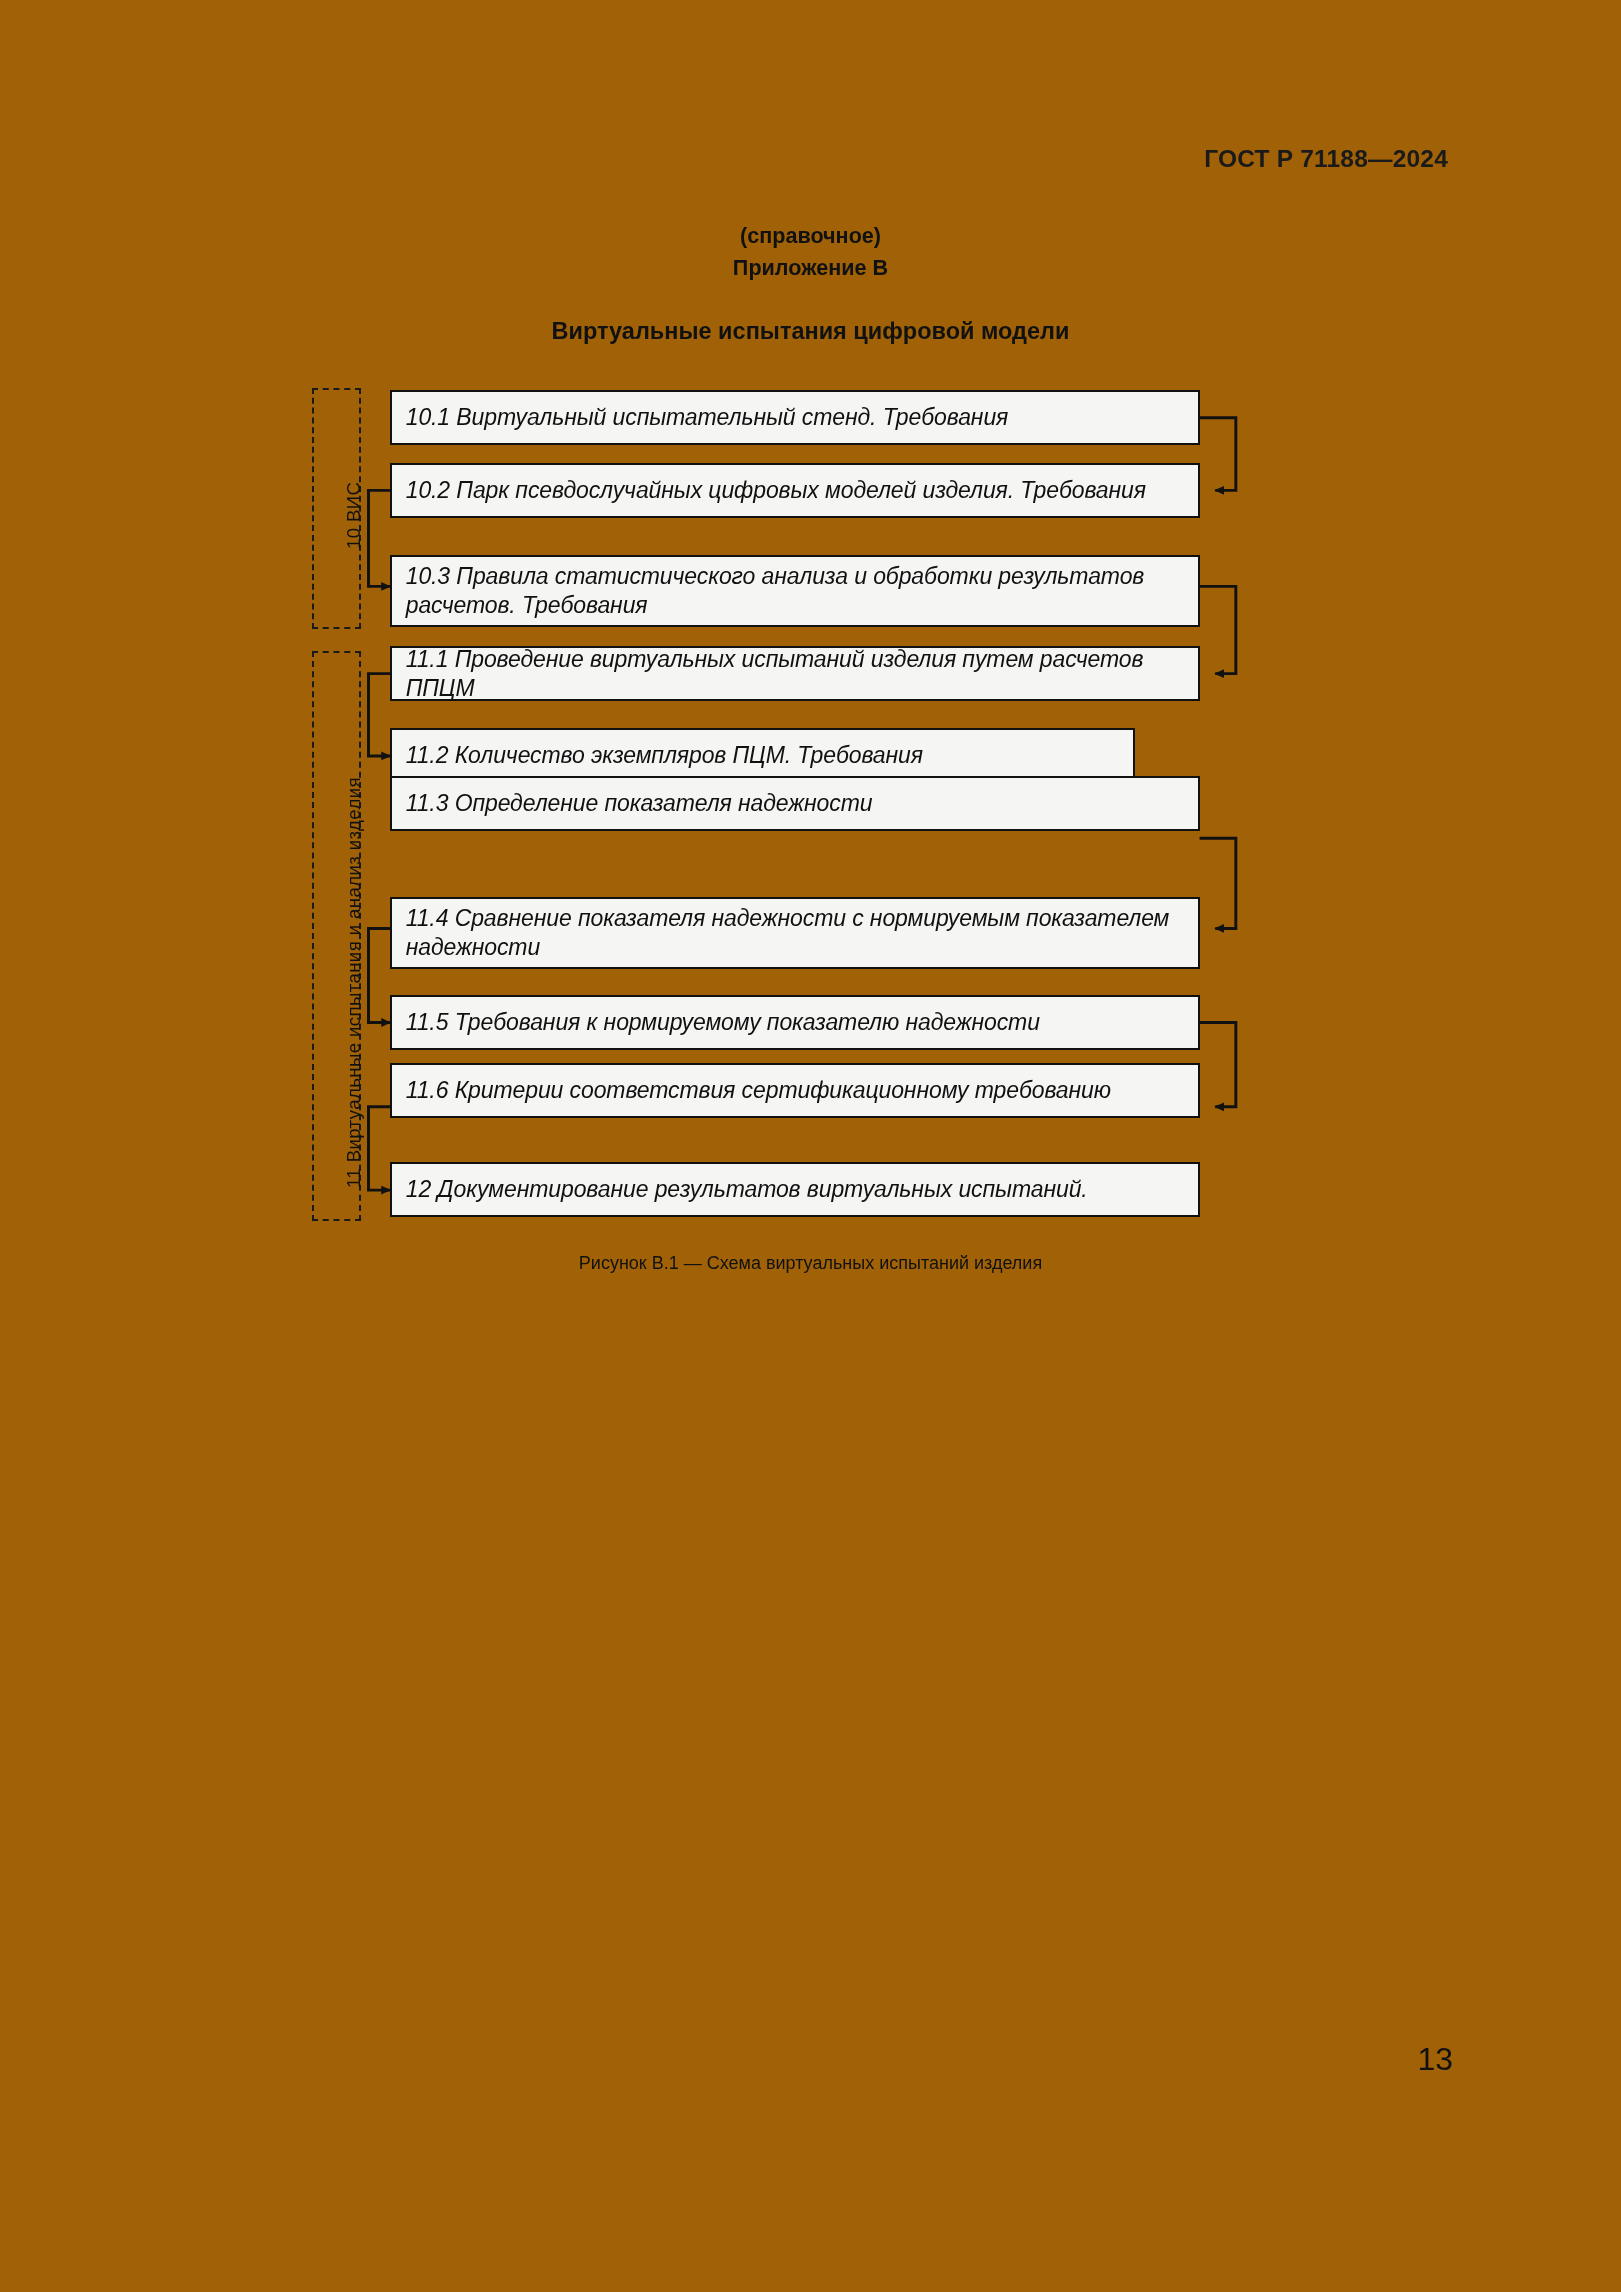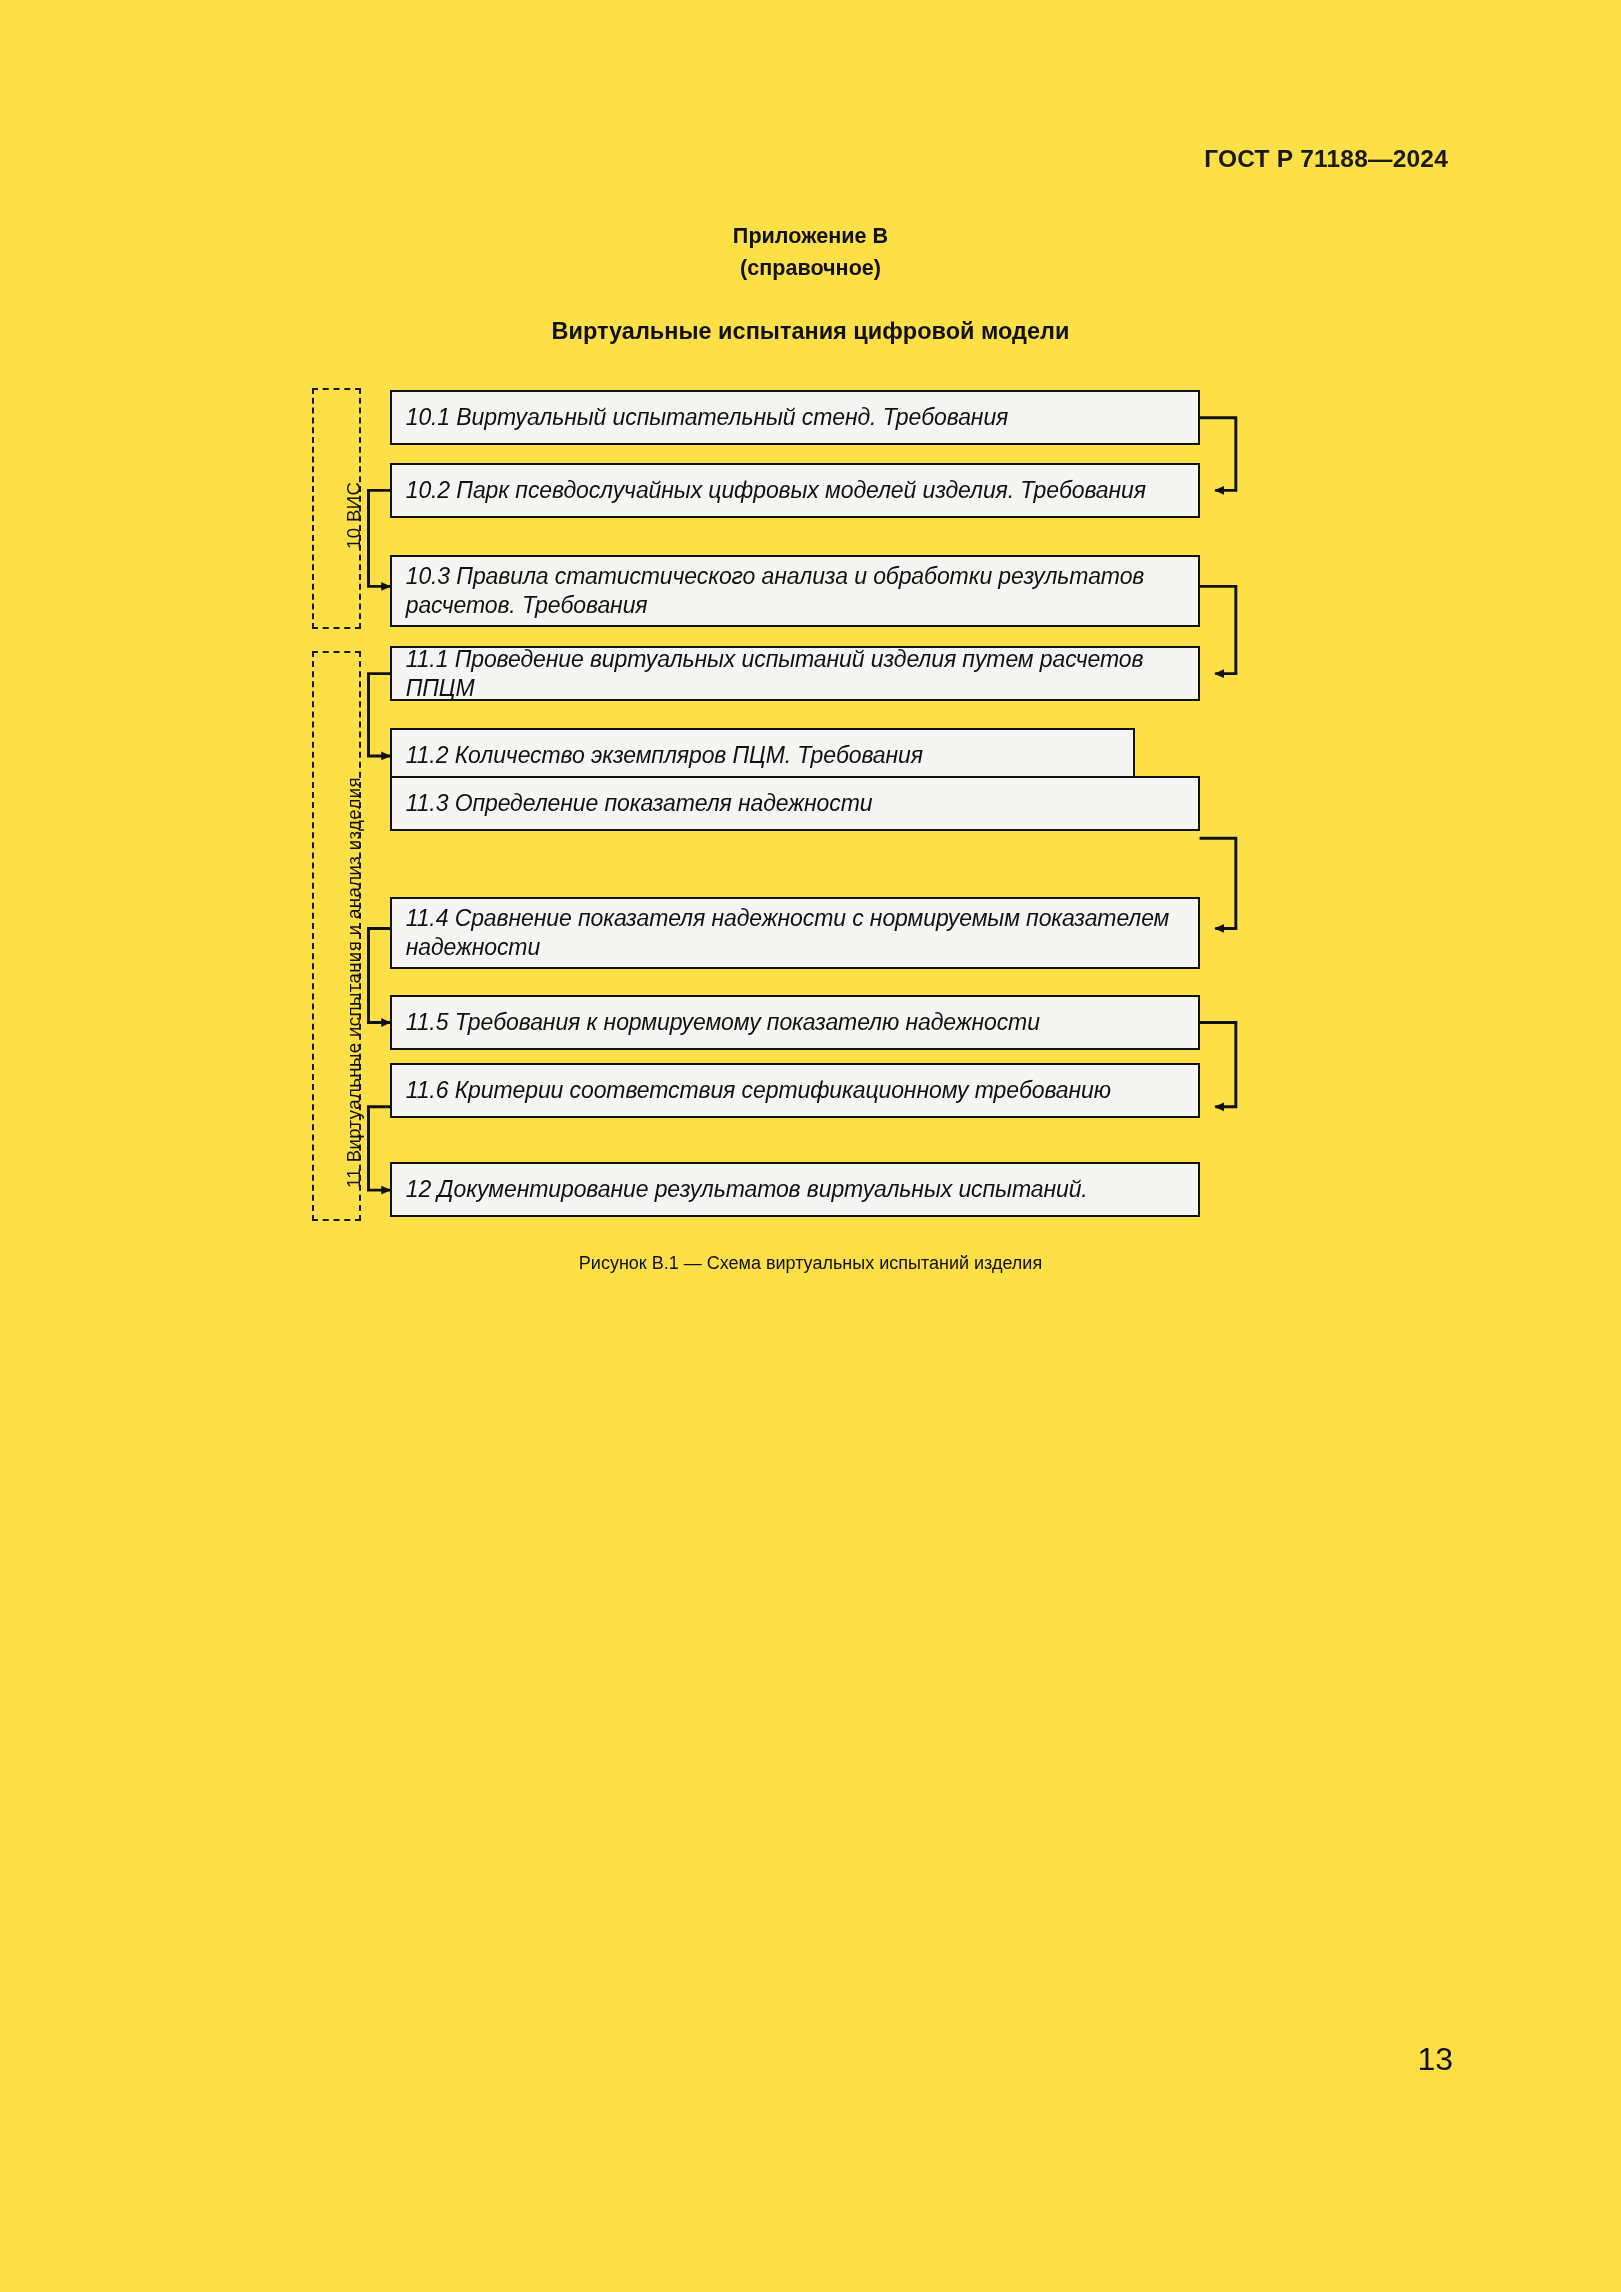--- a/index.html
+++ b/index.html
@@ -8,21 +8,21 @@
     padding: 0;
     background: #ffffff;
   }
   body {
     font-family: "Liberation Sans", sans-serif;
   }
   .page {
     position: relative;
     width: 1621px;
     height: 2293px;
-    background: #fde047;
+    background: #a16207;
     overflow: hidden;
   }
 
   
   .doc-header {
     position: absolute;
     top: 145px;
     right: 173px;
     font-size: 24.5px;
     font-weight: bold;
@@ -129,22 +129,22 @@
   }
 </style>
 </head>
 <body>
 
 <div class="page">
 
   <div class="doc-header">ГОСТ Р 71188—2024</div>
 
   <div class="annex-block">
+    <div class="annex-line">(справочное)</div>
     <div class="annex-line">Приложение В</div>
-    <div class="annex-line">(справочное)</div>
   </div>
 
   <div class="main-title">Виртуальные испытания цифровой модели</div>
 
   <div class="diagram">
     <svg viewBox="0 0 1654 2339" xmlns="http://www.w3.org/2000/svg">
       <defs>
         <marker id="arrow-left" markerWidth="11" markerHeight="11" refX="9" refY="5.5" orient="auto" markerUnits="userSpaceOnUse">
           <path d="M 10,5.5 L 0,1 L 0,10 Z" fill="#111111"></path>
         </marker>

